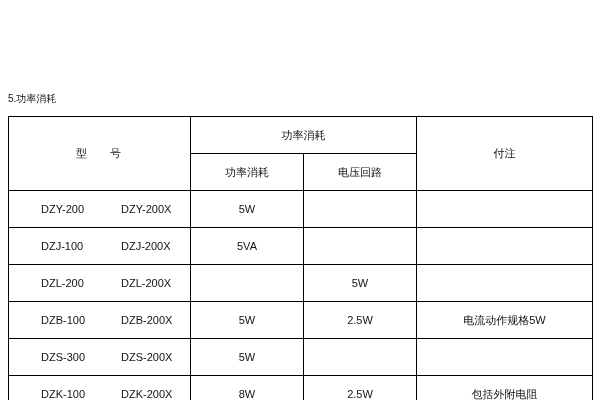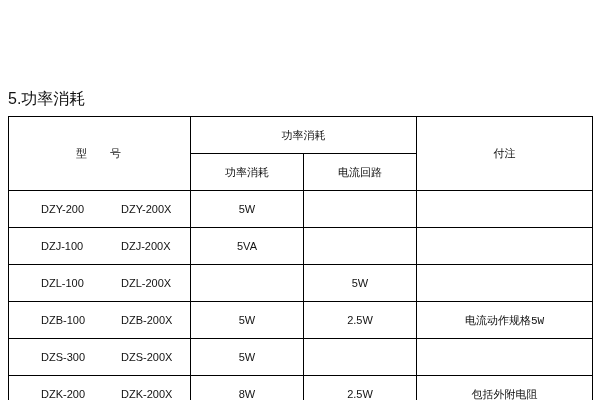--- a/index.html
+++ b/index.html
@@ -17,21 +17,21 @@
   .page {
     position: relative;
     width: 600px;
     height: 400px;
     box-sizing: border-box;
   }
   .section-title {
     position: absolute;
     left: 8px;
     top: 92px;
-    font-size: 16px;
+    font-size: 10px;
     line-height: 14px;
     color: #111111;
     white-space: nowrap;
   }
   .table-wrap {
     position: absolute;
     left: 8px;
     top: 116px;
     width: 584px;
   }
@@ -70,21 +70,20 @@
     white-space: nowrap;
   }
   .model-a { display: inline-block; min-width: 62px; text-align: left; }
   .model-b { display: inline-block; text-align: right; }
   .hdr-model-text {
     letter-spacing: 6px;
     padding-left: 4px;
   }
   .remark-cell {
     white-space: nowrap;
-    font-family: Liberation Mono, monospace;
   }
 </style>
 </head>
 <body>
 
 <div class="page">
 
   <div class="section-title">5.功率消耗</div>
 
   <div class="table-wrap">
@@ -98,21 +97,21 @@
       <tbody>
         <tr>
           <td class="head" rowspan="2">
             <span class="hdr-model-text">型　号</span>
           </td>
           <td class="head" colspan="2">功率消耗</td>
           <td class="head" rowspan="2">付注</td>
         </tr>
         <tr>
           <td class="head">功率消耗</td>
-          <td class="head">电流回路</td>
+          <td class="head">电压回路</td>
         </tr>
 
         <tr>
           <td class="model-cell">
             <div class="model-inner">
               <span class="model-a">DZY-200</span>
               <span class="model-b">DZY-200X</span>
             </div>
           </td>
           <td>5W</td>
@@ -128,21 +127,21 @@
             </div>
           </td>
           <td>5VA</td>
           <td></td>
           <td class="remark-cell"></td>
         </tr>
 
         <tr>
           <td class="model-cell">
             <div class="model-inner">
-              <span class="model-a">DZL-100</span>
+              <span class="model-a">DZL-200</span>
               <span class="model-b">DZL-200X</span>
             </div>
           </td>
           <td></td>
           <td>5W</td>
           <td class="remark-cell"></td>
         </tr>
 
         <tr>
           <td class="model-cell">
@@ -164,21 +163,21 @@
             </div>
           </td>
           <td>5W</td>
           <td></td>
           <td class="remark-cell"></td>
         </tr>
 
         <tr>
           <td class="model-cell">
             <div class="model-inner">
-              <span class="model-a">DZK-200</span>
+              <span class="model-a">DZK-100</span>
               <span class="model-b">DZK-200X</span>
             </div>
           </td>
           <td>8W</td>
           <td>2.5W</td>
           <td class="remark-cell">包括外附电阻</td>
         </tr>
       </tbody>
     </table>
   </div>

